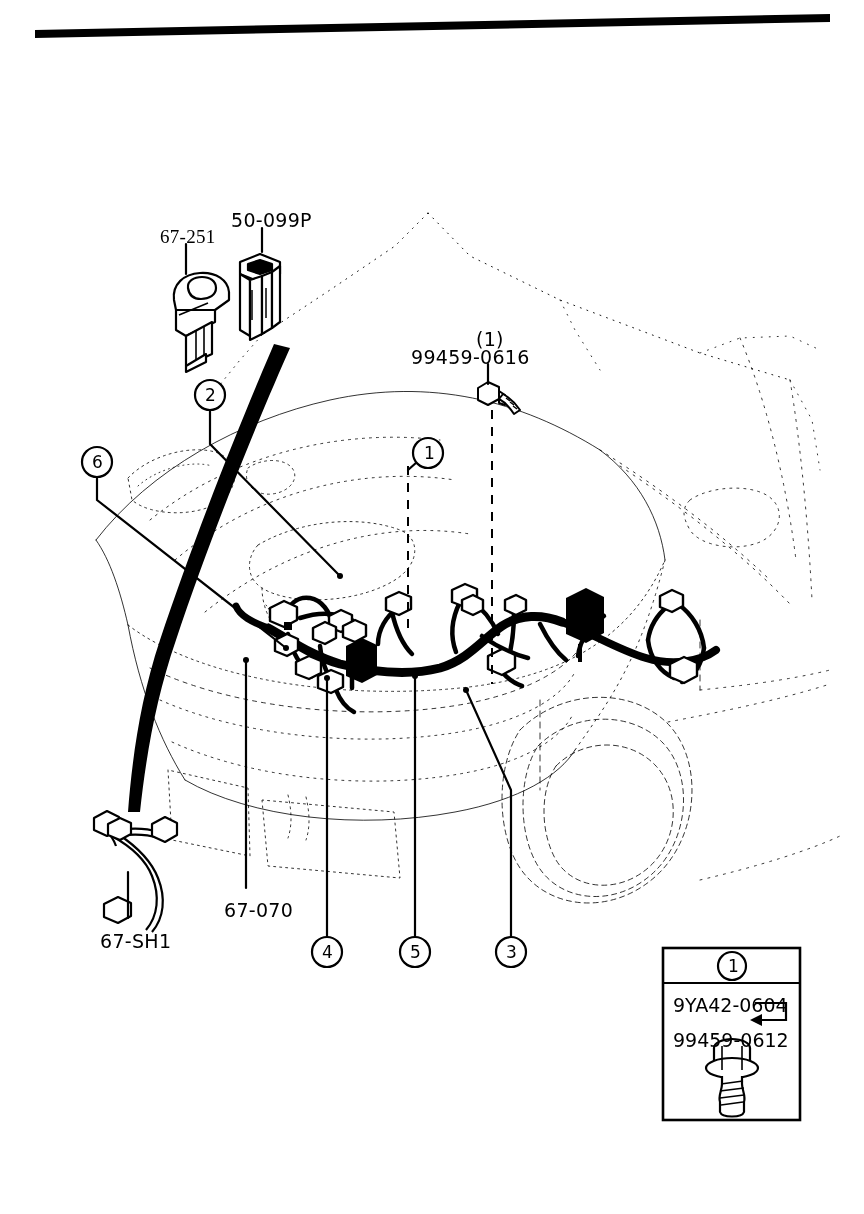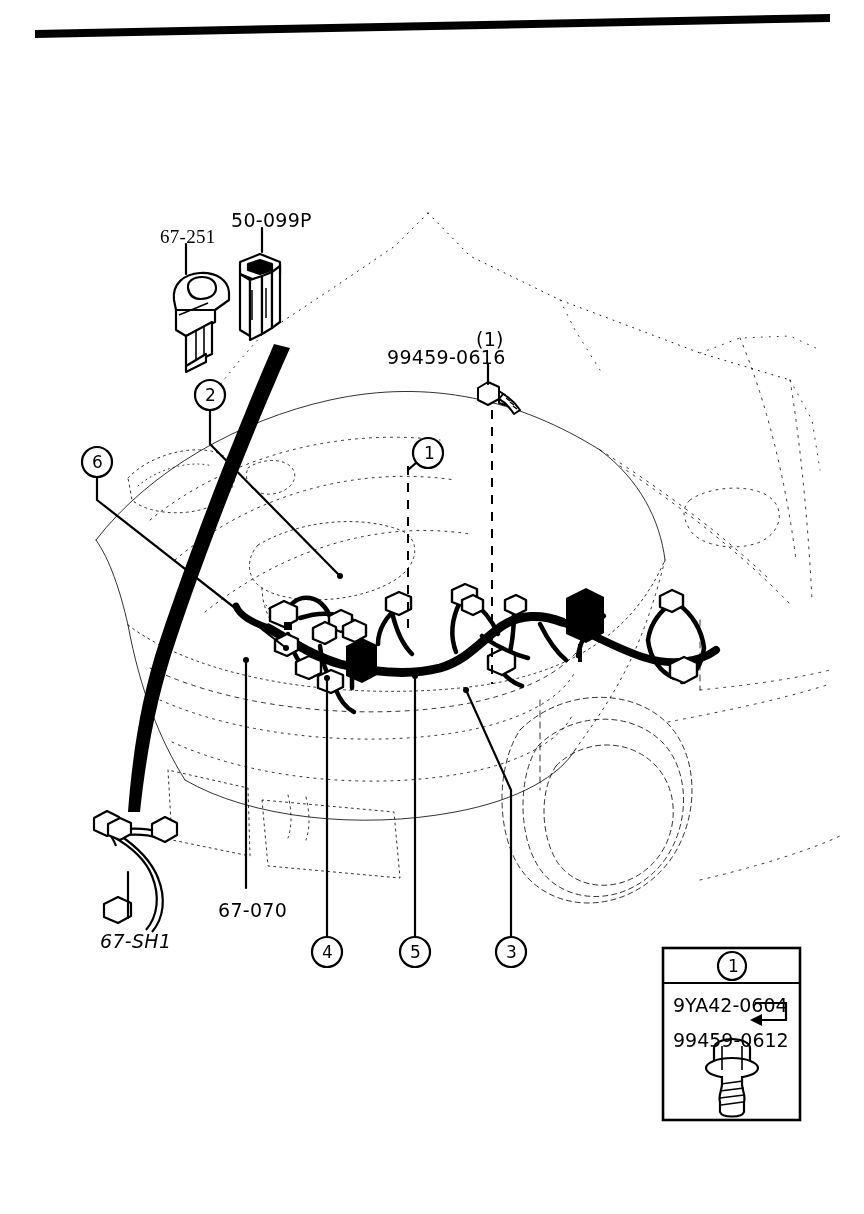--- a/index.html
+++ b/index.html
@@ -231,24 +231,24 @@
 
   <div class="lbl" style="left:205px;top:385px;font-size:17px;">2</div>
   <div class="lbl" style="left:92px;top:452px;font-size:17px;">6</div>
   <div class="lbl" style="left:424px;top:443px;font-size:17px;">1</div>
   <div class="lbl" style="left:322px;top:942px;font-size:17px;">4</div>
   <div class="lbl" style="left:410px;top:942px;font-size:17px;">5</div>
   <div class="lbl" style="left:506px;top:942px;font-size:17px;">3</div>
 
   <div class="lbl" style="left:160px;top:226px;font-family:Liberation Serif, serif;">67-251</div>
   <div class="lbl" style="left:231px;top:209px;">50-099P</div>
-  <div class="lbl" style="left:387px;top:346px;">99459-0616</div>
+  <div class="lbl" style="left:411px;top:346px;">99459-0616</div>
   <div class="lbl" style="left:476px;top:328px;">(1)</div>
-  <div class="lbl" style="left:218px;top:899px;">67-070</div>
-  <div class="lbl" style="left:100px;top:930px;font-style:italic;">67-SH1</div>
+  <div class="lbl" style="left:224px;top:899px;">67-070</div>
+  <div class="lbl" style="left:100px;top:930px;">67-SH1</div>
 
   <svg class="layer" viewBox="0 0 864 1214" preserveAspectRatio="none">
     <rect x="663" y="948" width="137" height="172" fill="#fff" stroke="#000" stroke-width="2.6"></rect>
     <line x1="663" y1="983" x2="800" y2="983" stroke="#000" stroke-width="2.2"></line>
     <circle cx="732" cy="966" r="14" fill="#fff" stroke="#000" stroke-width="2.2"></circle>
 
     <g fill="none" stroke="#000" stroke-width="2.2">
       <path d="M755 1003 L786 1003 L786 1020 L760 1020"></path>
     </g>
     <path d="M762 1014 l0 12 l-12 -6 Z" fill="#000"></path>

